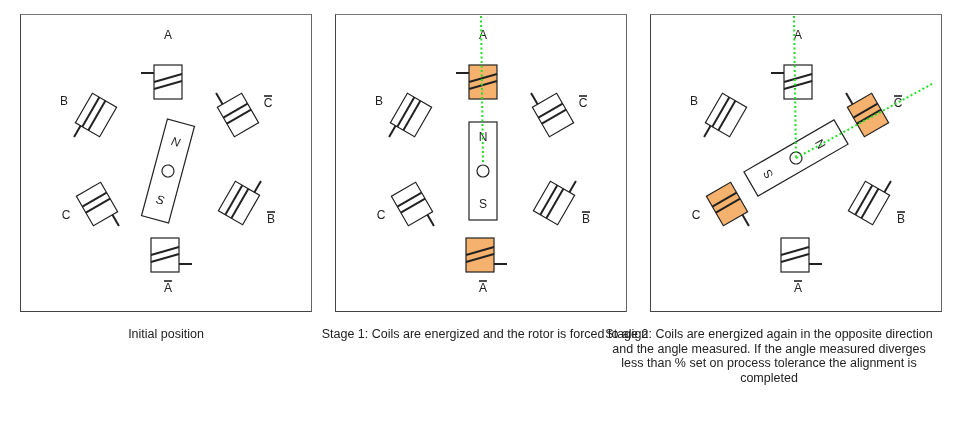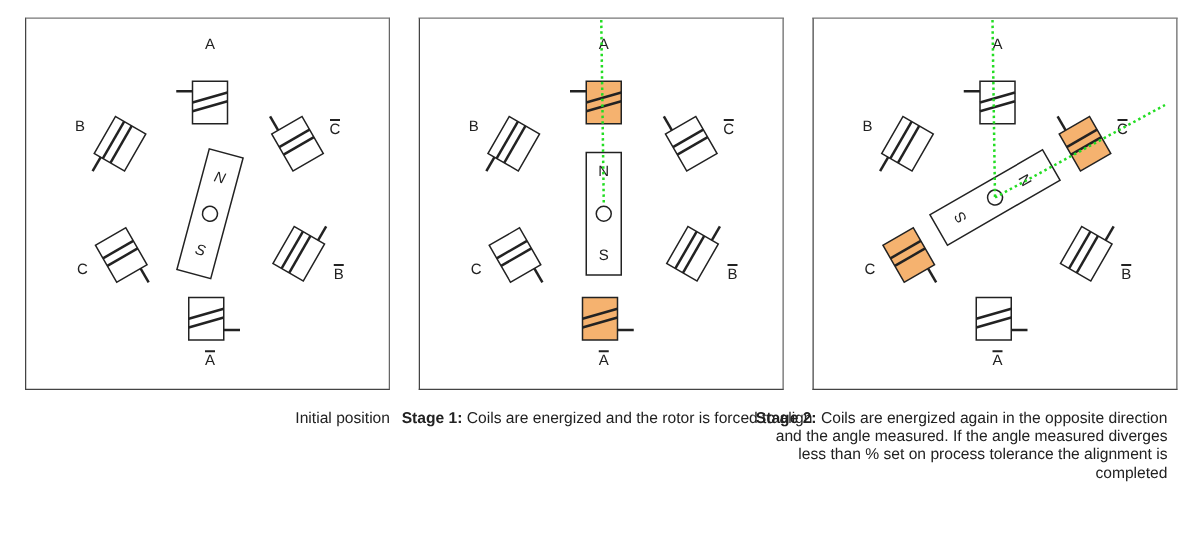--- a/index.html
+++ b/index.html
@@ -5,22 +5,22 @@
   html, body { margin: 0; padding: 0; background: #ffffff; }
   body { width: 960px; height: 427px; position: relative; overflow: hidden;
          font-family: "Liberation Sans", sans-serif; color: #222; }
   .panel { position: absolute; top: 14px; width: 292px; height: 298px;
            border: 1px solid #444; border-top-color: #777; border-right-color: #666;
            box-sizing: border-box; background: #fff; }
   #panel-1 { left: 20px; }
   #panel-2 { left: 335px; }
   #panel-3 { left: 650px; }
   .panel svg { position: absolute; left: -1px; top: -1px; width: 292px; height: 298px; overflow: visible; }
-  .caption { position: absolute; font-size: 12.5px; line-height: 14.5px; text-align: right; color: #222; }
-  .caption b { font-weight: bold; }
+  .caption { position: absolute; font-size: 12.5px; line-height: 14.5px; text-align: center; color: #222; }
+  .caption b { font-weight: normal; }
   #caption-1 { left: 20px; width: 292px; top: 327px; }
   #caption-2 { left: 320px; width: 330px; top: 327px; }
   #caption-3 { left: 604px; width: 330px; top: 327px; }
   .lbl { font-family: "Liberation Sans", sans-serif; font-size: 12px; fill: #222; }
   .pole { font-family: "Liberation Sans", sans-serif; font-size: 12px; fill: #222; }
 </style>
 </head>
 <body>
 
 <div class="panel" id="panel-1">

